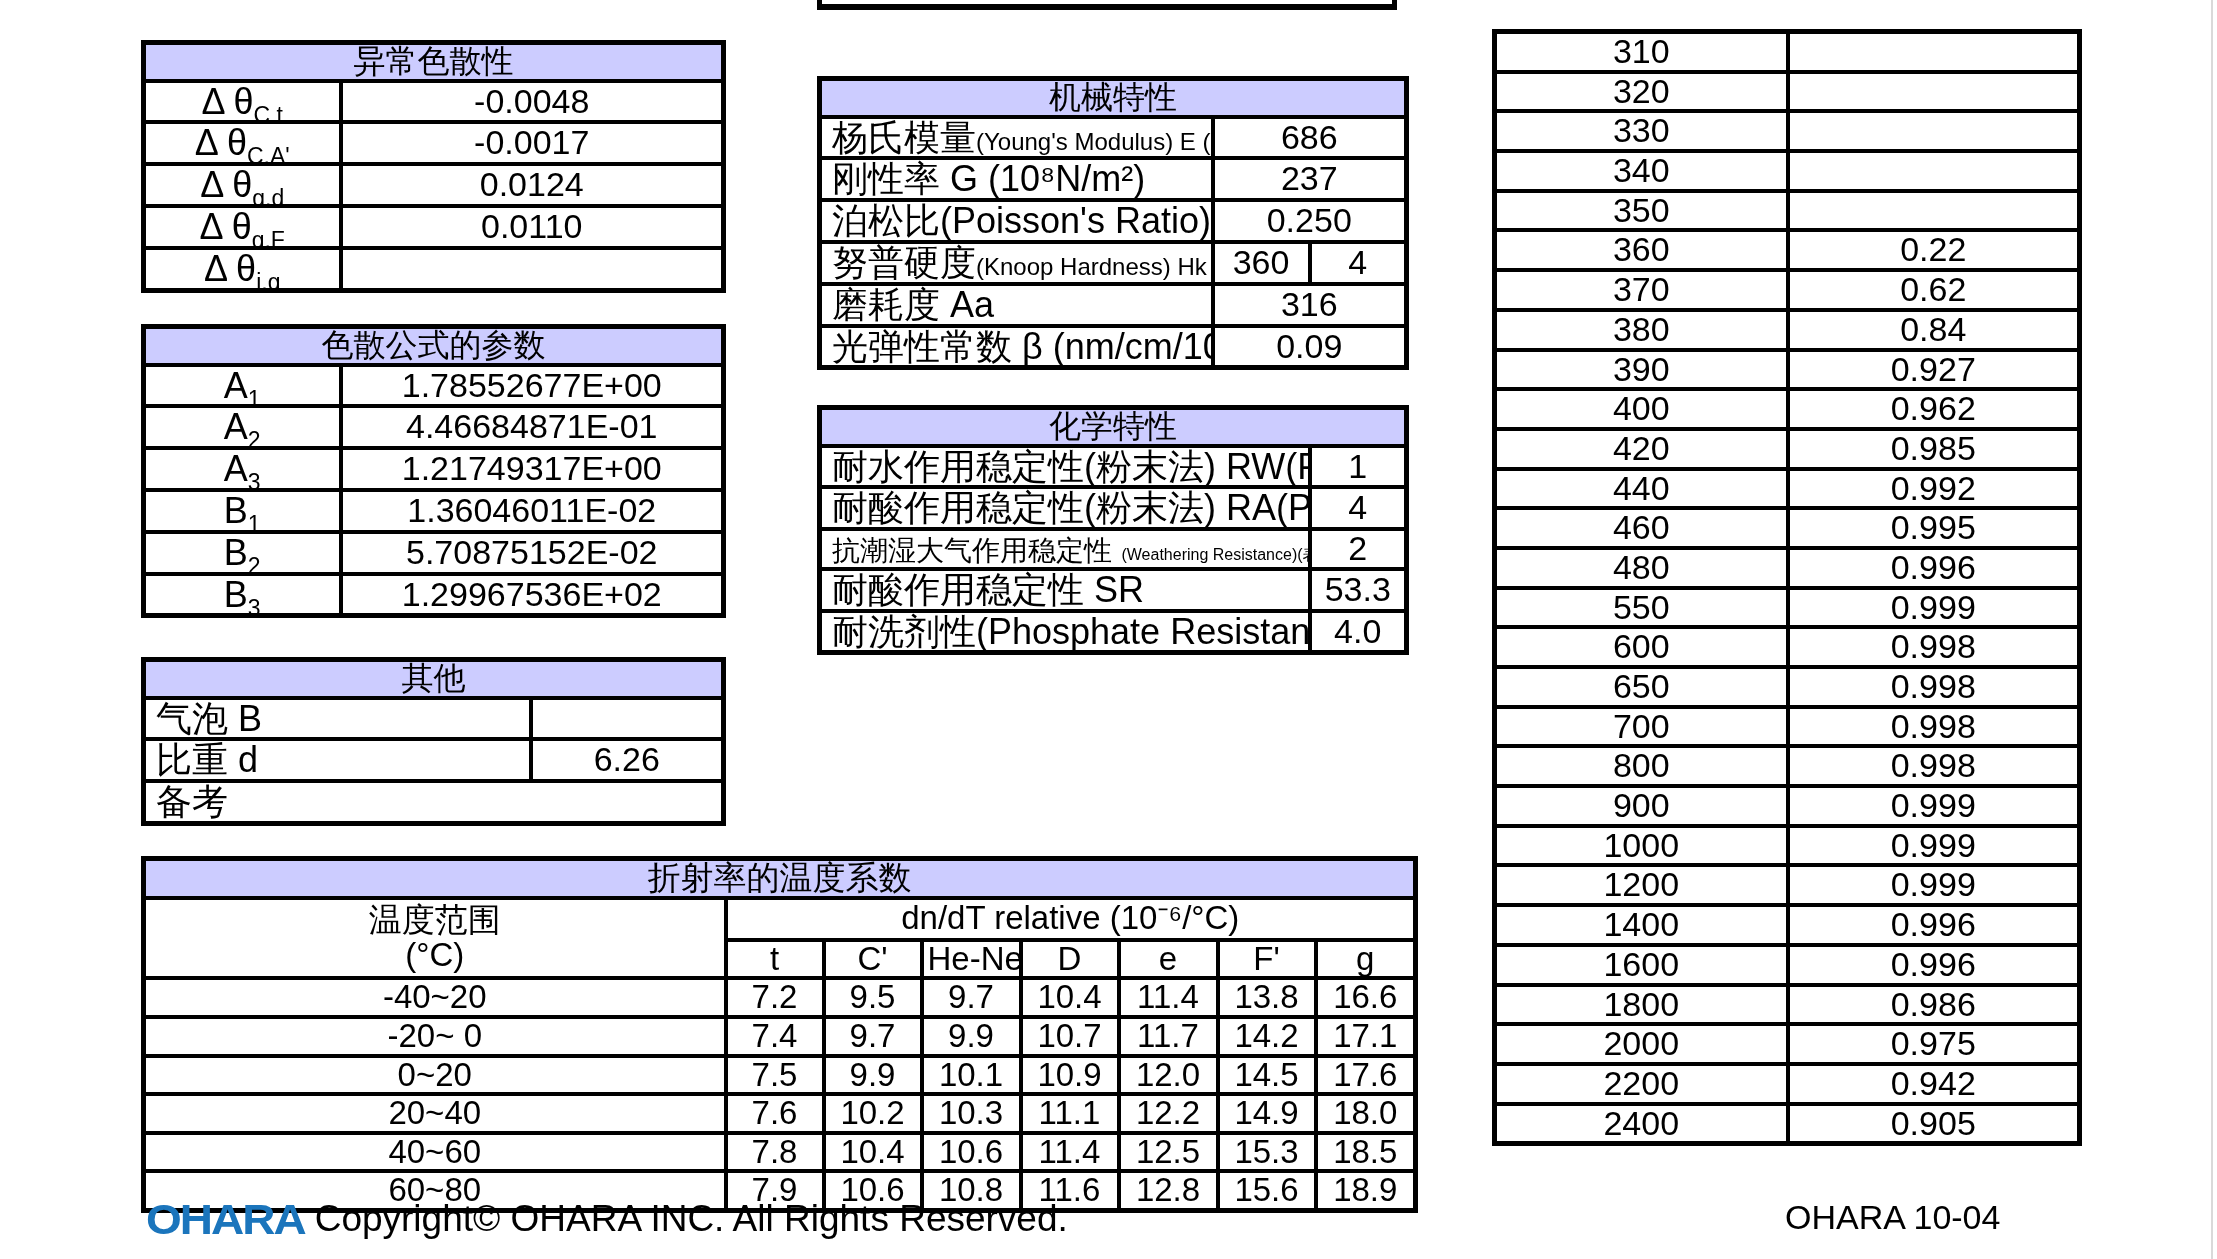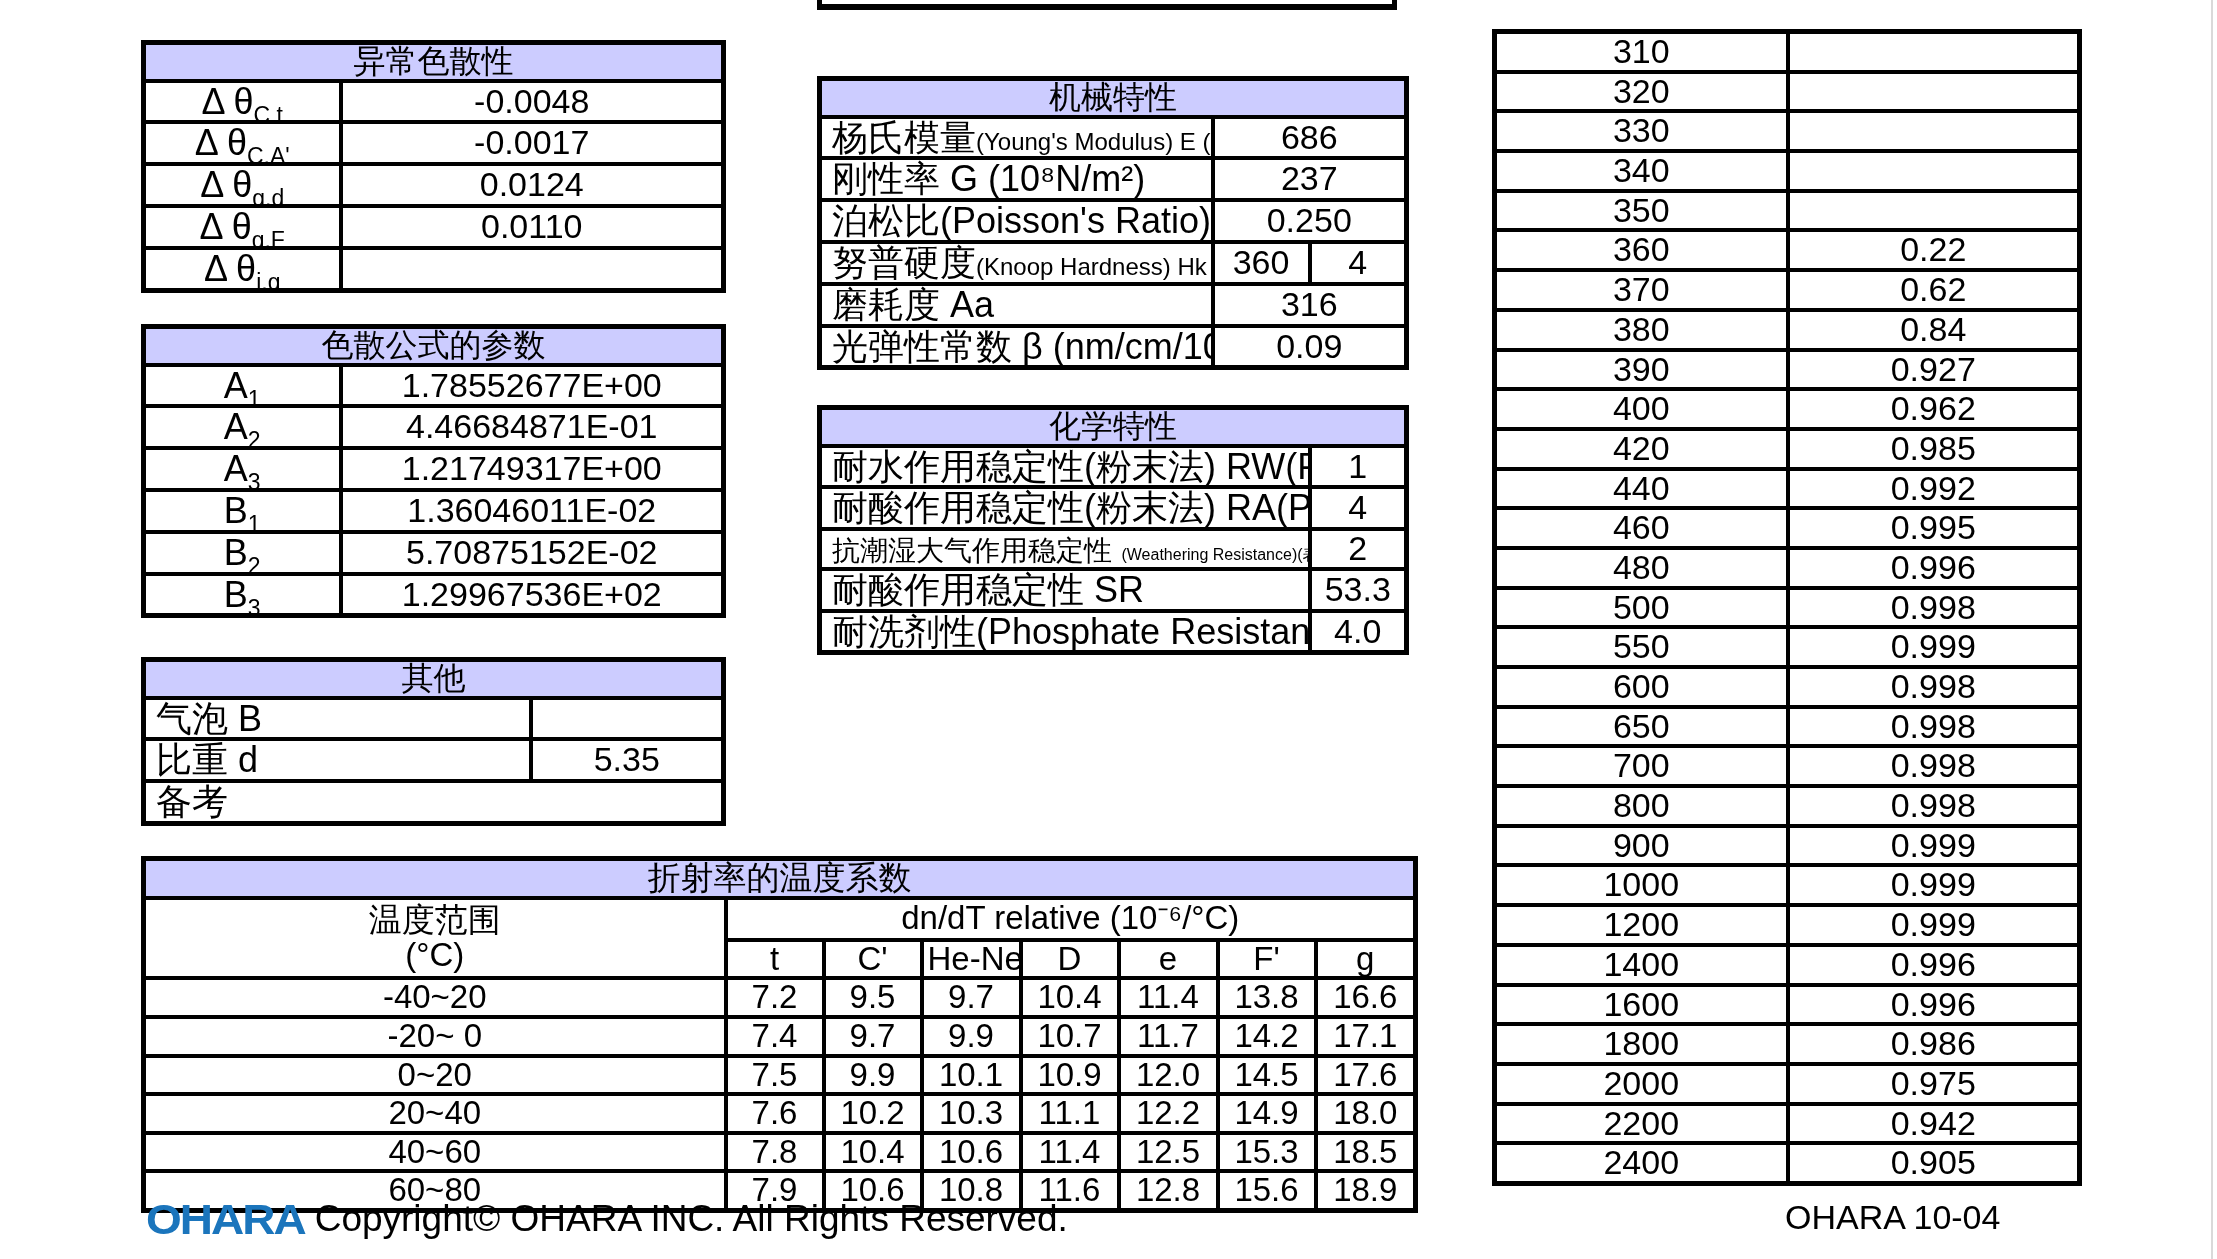--- a/index.html
+++ b/index.html
@@ -144,21 +144,21 @@
   <tbody>
       <tr class="band">
         <td colspan="2">其他</td>
       </tr>
   <tr>
     <td class="left main-lbl">气泡 B</td>
     <td></td>
   </tr>
   <tr>
     <td class="left main-lbl">比重 d</td>
-    <td>5.35</td>
+    <td>6.26</td>
   </tr>
   <tr>
     <td class="left main-lbl" colspan="2">备考</td>
   </tr>
 </tbody>
   </table>
 
 <table class="mech" style="left:817px; top:43px; width:587px;">
   <colgroup>
       <col style="width:393px">
@@ -379,24 +379,20 @@
       </tr>
   <tr>
         <td>460</td>
         <td>0.995</td>
       </tr>
   <tr>
         <td>480</td>
         <td>0.996</td>
       </tr>
   <tr>
-        <td>500</td>
-        <td>0.998</td>
-      </tr>
-  <tr>
         <td>550</td>
         <td>0.999</td>
       </tr>
   <tr>
         <td>600</td>
         <td>0.998</td>
       </tr>
   <tr>
         <td>650</td>
         <td>0.998</td>

